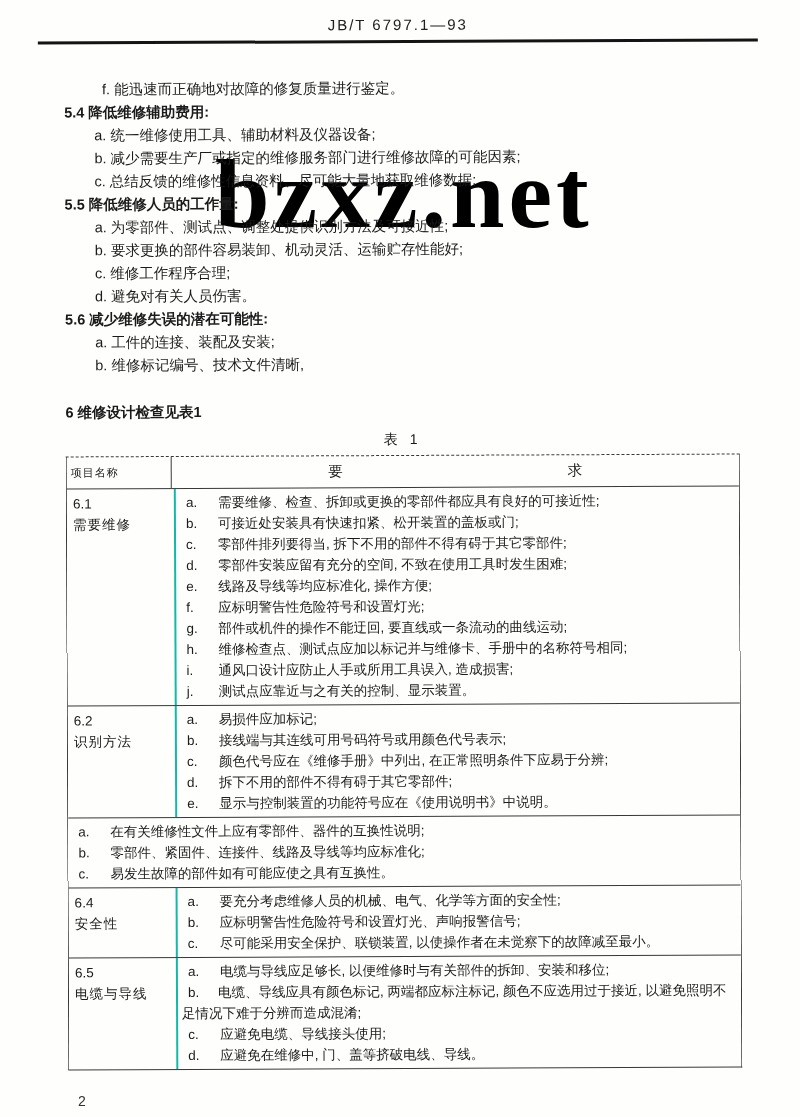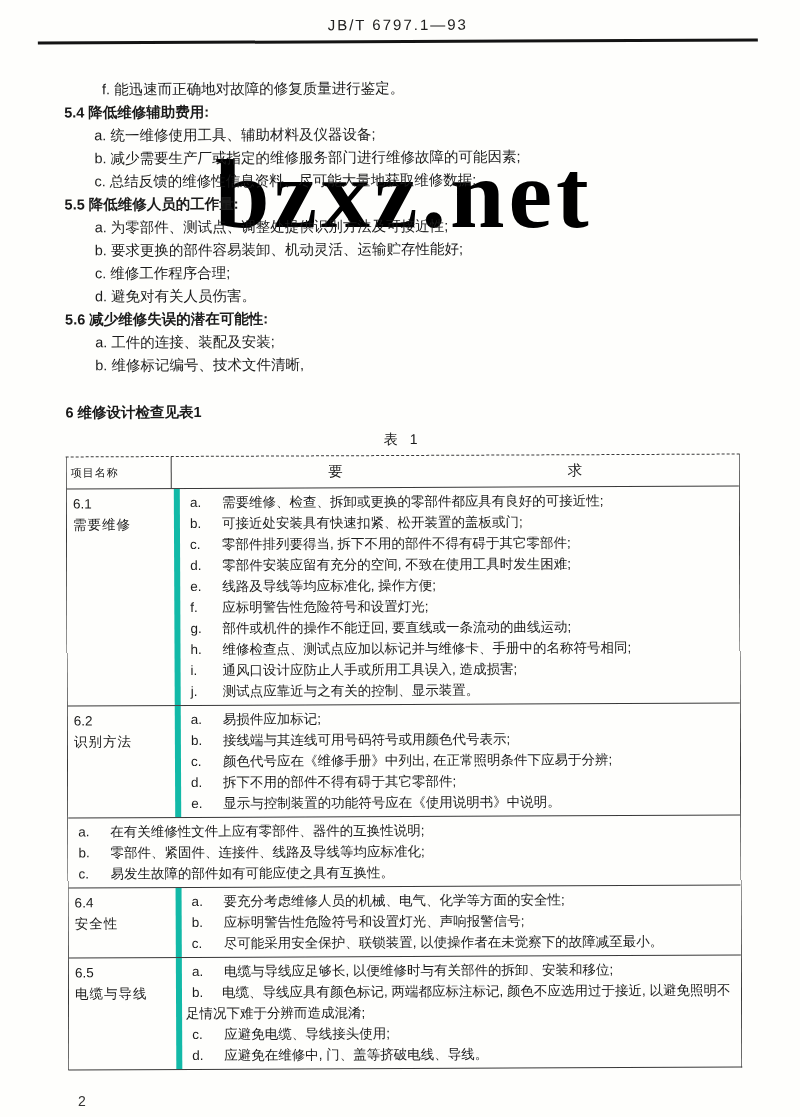--- a/index.html
+++ b/index.html
@@ -56,21 +56,21 @@
   .tbl{
     margin-top:6px;
     border:1.5px solid #3a3a3a;
     border-top-style:dashed;
   }
   .t-rowhead{display:flex;border-bottom:1px solid #3a3a3a;}
   .t-grp{display:flex;border-bottom:1px solid #3a3a3a;}
   .t-grp:last-child{border-bottom:none;}
   .t-label{
     flex:0 0 96px;
-    border-right:6px solid #14b8a6;
+    border-right:2px solid #14b8a6;
     padding:4px 5px 2px 6px;
     font-size:13.5px;
     line-height:21px;
   }
   .t-label .grp-name{letter-spacing:1px;}
   .t-items{flex:1;padding:3px 6px 3px 0;}
   .t-item{
     position:relative;
     padding-left:42px;
     font-size:13.5px;

